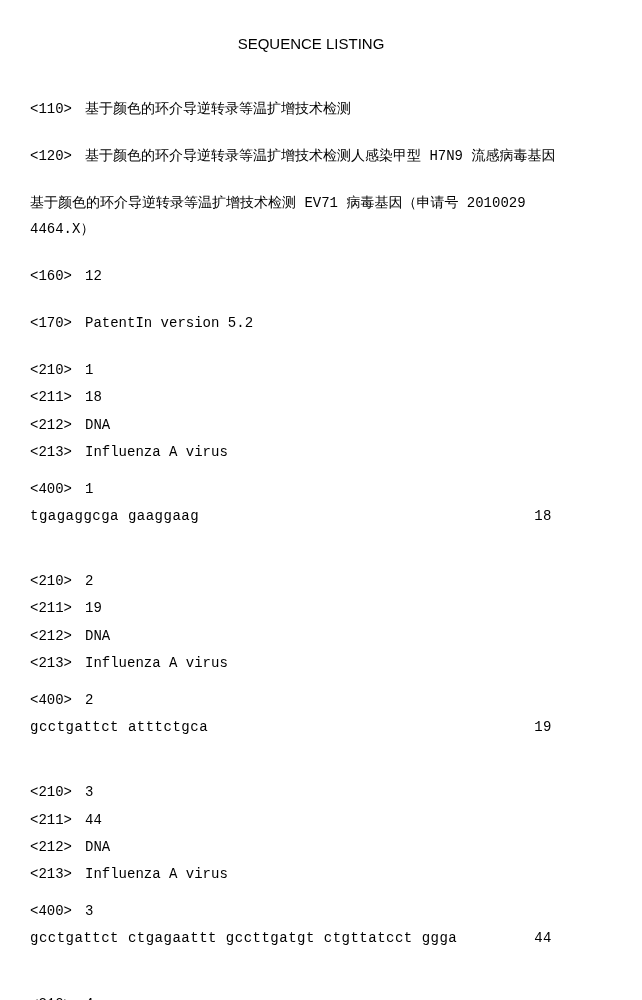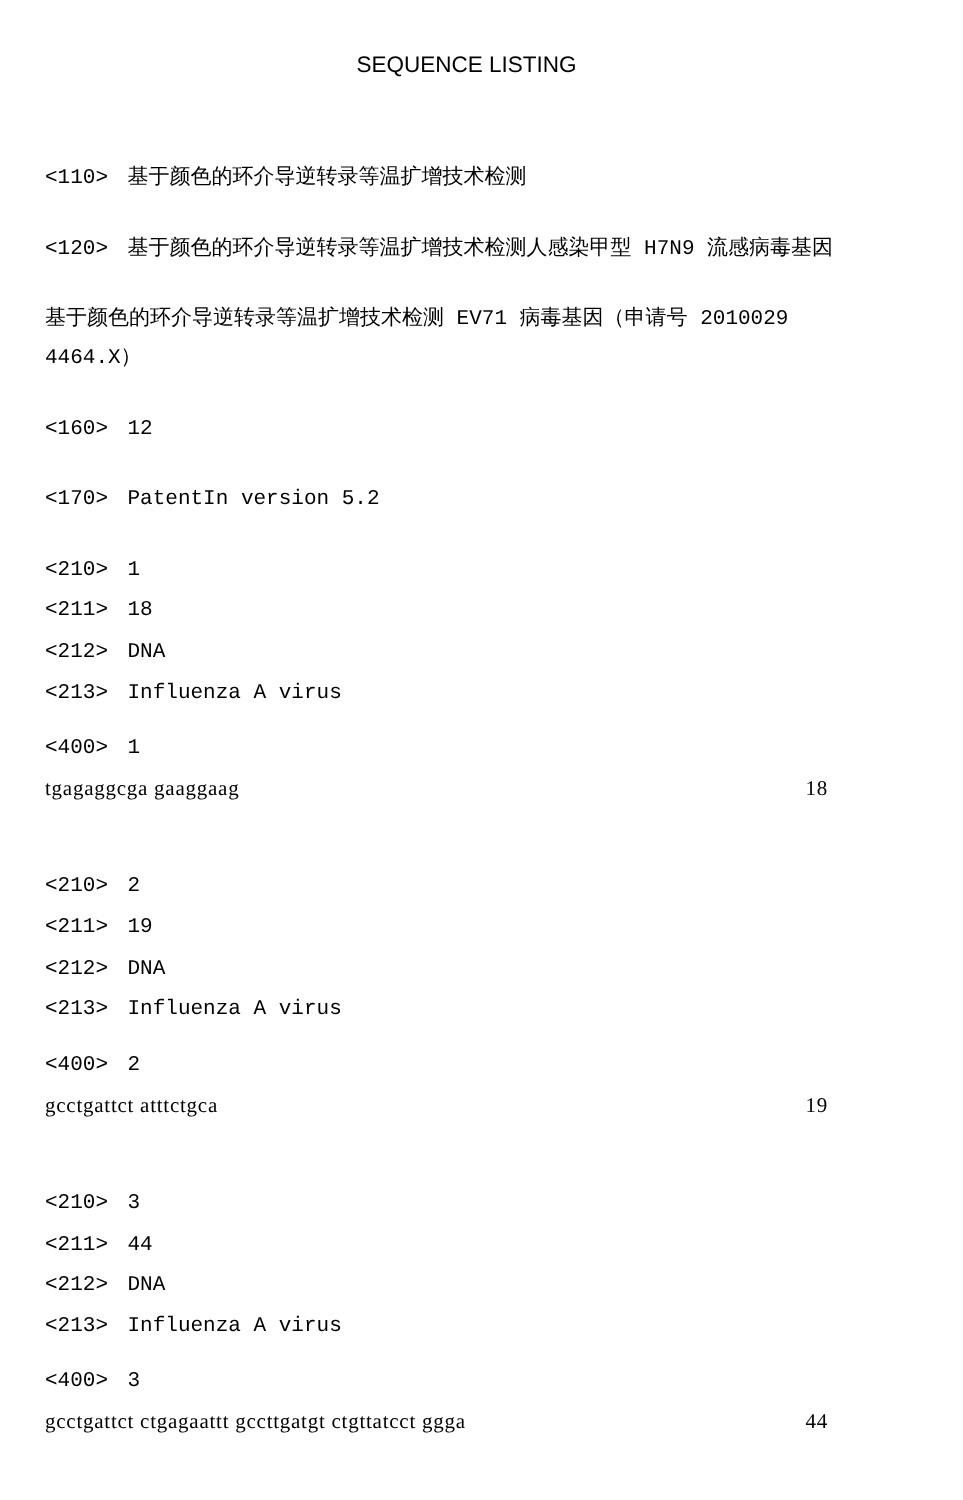--- a/index.html
+++ b/index.html
@@ -9,21 +9,21 @@
       background: #fff;
       margin: 0;
       padding: 30px 50px 30px 30px;
       width: 642px;
       box-sizing: border-box;
       line-height: 1.8;
     }
     .header {
       text-align: center;
       font-size: 15px;
-      margin-bottom: 30px;
+      margin-bottom: 20px;
     }
     .tag-line {
       display: flex;
       margin-bottom: 2px;
       font-family: Liberation Mono, monospace;
     }
     .tag {
       width: 55px;
       flex-shrink: 0;
     }
@@ -32,21 +32,21 @@
     }
     .section-gap {
       height: 20px;
     }
     .small-gap {
       height: 8px;
     }
     .seq-line {
       display: flex;
       justify-content: space-between;
-      font-family: Liberation Serif, serif;
+      font-family: Liberation Mono, monospace;
       letter-spacing: 0.5px;
     }
     .seq-text {
       flex: 1;
     }
     .seq-num {
       padding-right: 40px;
     }
     .block {
       margin-bottom: 4px;

